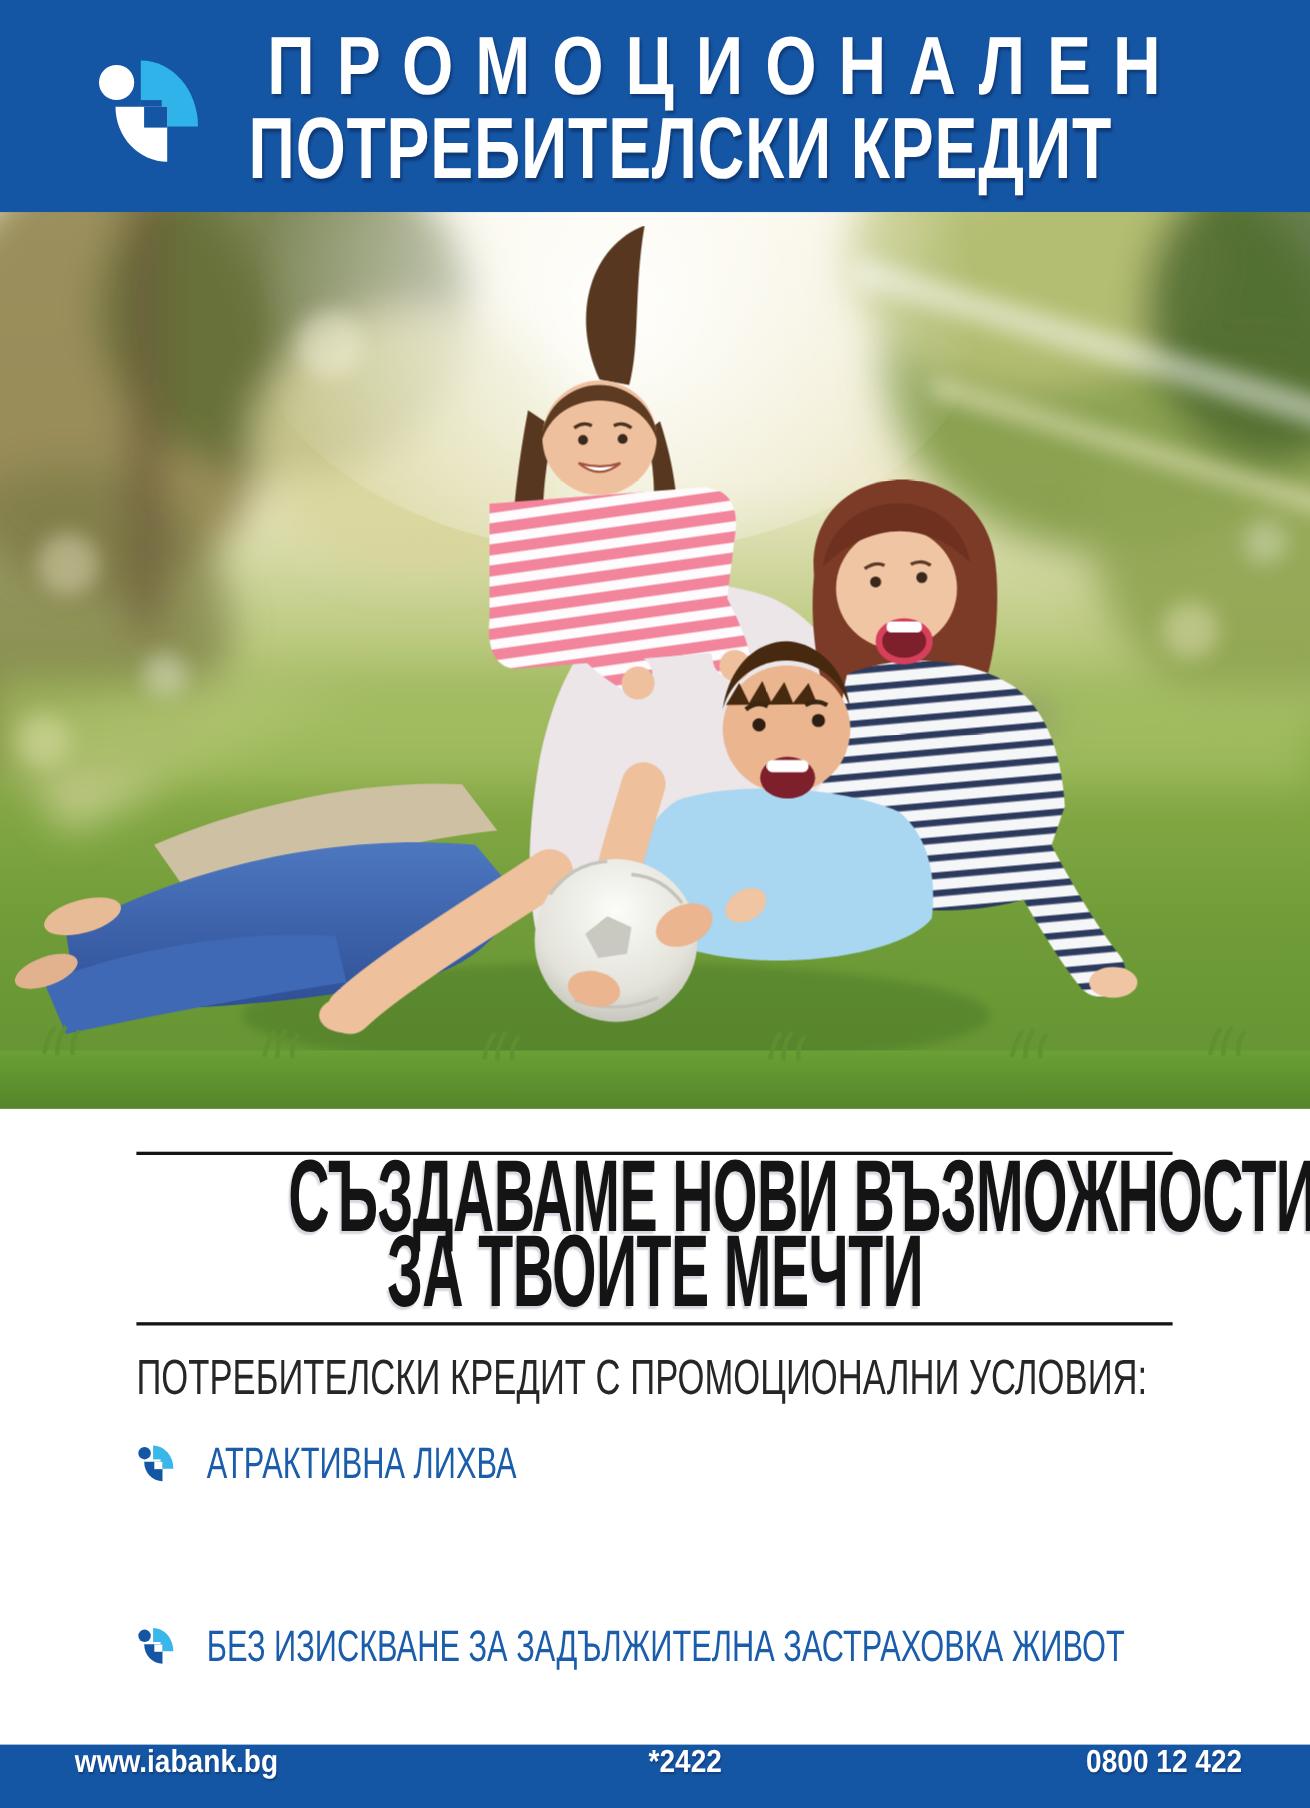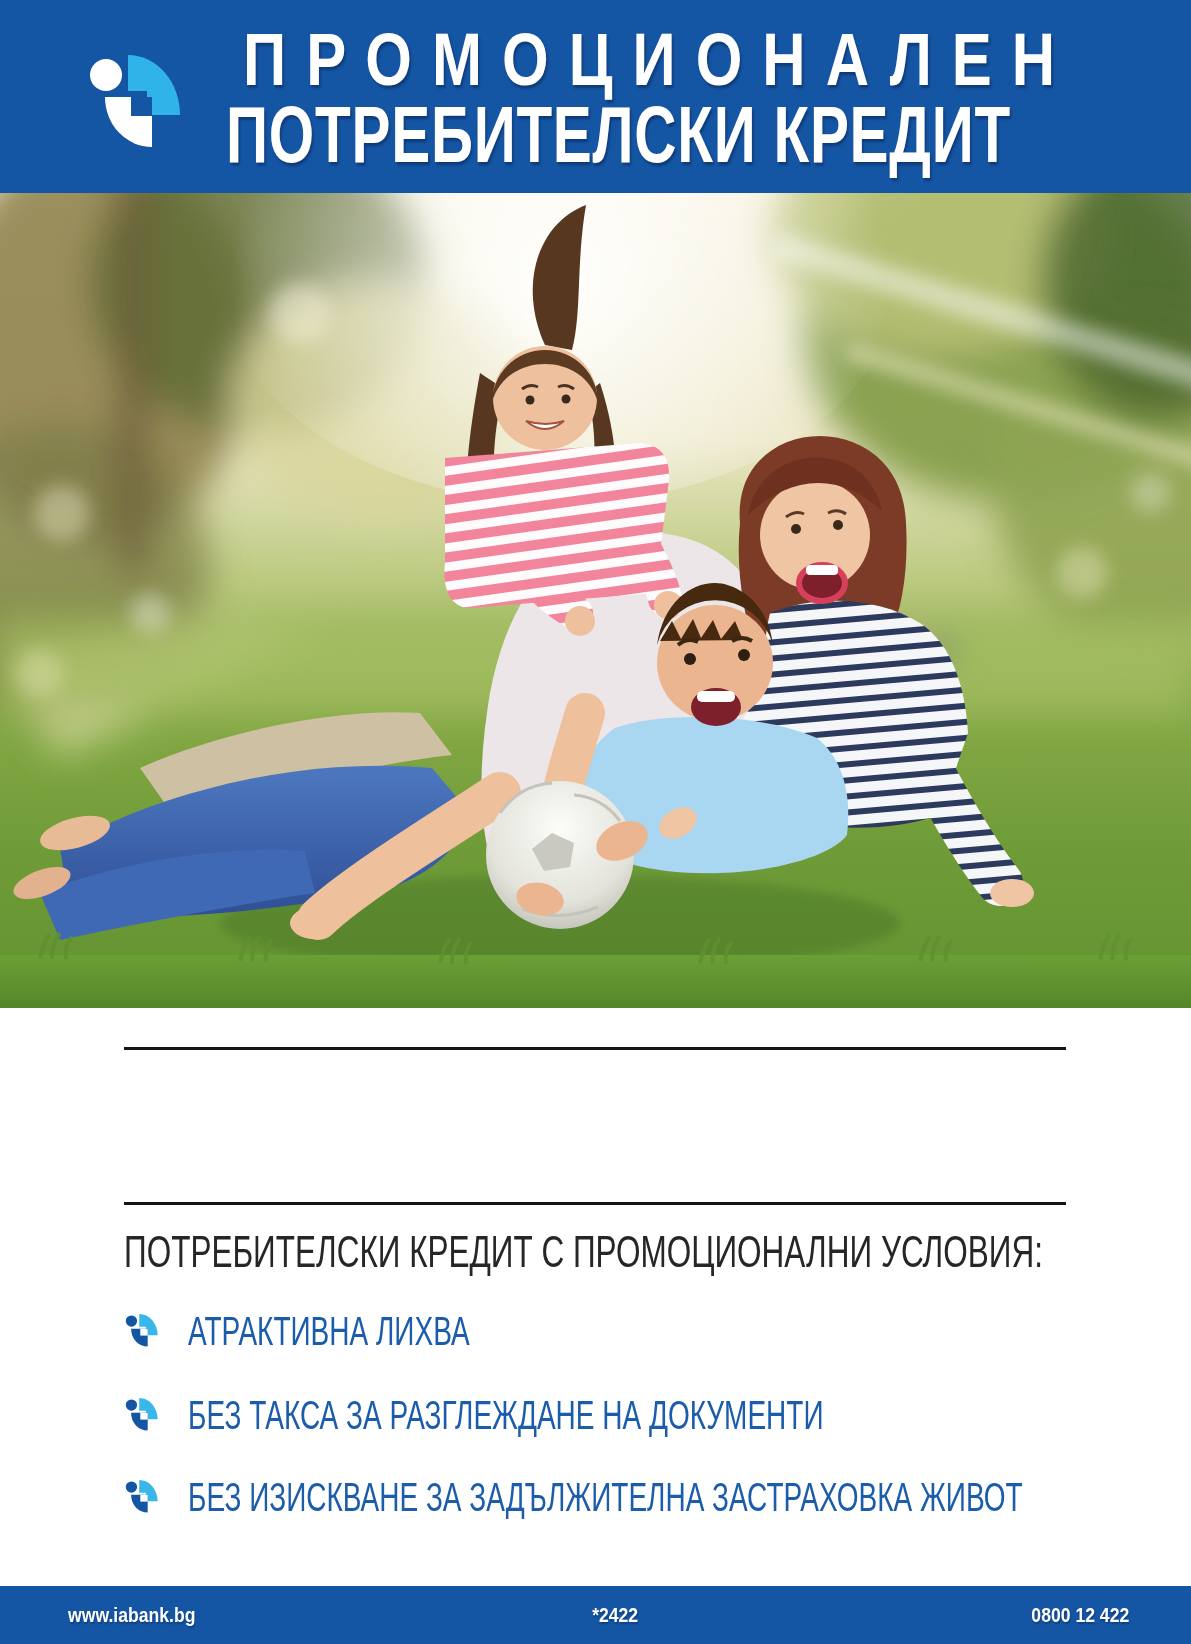--- a/index.html
+++ b/index.html
@@ -37,22 +37,22 @@
   .headline span{display:block;transform:scaleX(0.56);transform-origin:center top;white-space:nowrap;
             text-shadow:-3px 3px 2px rgba(120,125,150,.30);}
   .subhead{position:absolute;left:124px;top:1229px;font-size:45px;line-height:1;color:#262626;
            white-space:nowrap;transform:scaleX(0.70);transform-origin:left top;}
   .bullet{position:absolute;left:124px;display:flex;align-items:center;gap:30px;height:36px;}
   .b1{top:1313px;} .b2{top:1397px;} .b3{top:1479px;}
   .bullet .label{font-size:40px;line-height:1;color:#1b5cab;white-space:nowrap;
                  transform:scaleX(0.70);transform-origin:left center;}
   
   .footer{position:absolute;left:0;top:1586px;width:1191px;height:58px;background:#1556a4;
-          display:flex;align-items:center;justify-content:space-between;box-sizing:border-box;
-          padding:0 62px 0 68px;color:#fff;font-weight:bold;font-size:20px;}
+          display:flex;justify-content:space-between;box-sizing:border-box;
+          padding:0 62px 0 68px;color:#fff;font-weight:bold;font-size:29px;}
   .footer span{white-space:nowrap;transform:scaleX(0.88);text-shadow:1px 2px 2px rgba(0,10,40,.3);}
   .footer .fl{transform-origin:left center;}
   .footer .fc{transform-origin:center center;}
   .footer .fr{transform-origin:right center;}
 </style>
 </head>
 <body>
 
 <div class="page">
 
@@ -215,49 +215,41 @@
         <path d="M240,768 q4,-18 10,-24 M252,769 q0,-16 8,-26 M266,769 q-2,-14 6,-22"></path>
         <path d="M440,770 q4,-18 10,-24 M452,771 q0,-16 8,-26 M466,771 q-2,-14 6,-22"></path>
         <path d="M700,770 q4,-18 10,-24 M712,771 q0,-16 8,-26 M726,771 q-2,-14 6,-22"></path>
         <path d="M920,768 q4,-18 10,-24 M932,769 q0,-16 8,-26 M946,769 q-2,-14 6,-22"></path>
         <path d="M1100,766 q4,-18 10,-24 M1112,767 q0,-16 8,-26 M1126,767 q-2,-14 6,-22"></path>
       </g>
     </svg>
   </div>
 
   <div class="rule rule1"></div>
+  <div class="headline">
+    <span>СЪЗДАВАМЕ НОВИ ВЪЗМОЖНОСТИ</span>
+    <span>ЗА ТВОИТЕ МЕЧТИ</span>
+  </div>
   <div class="rule rule2"></div>
 
   <div class="subhead">ПОТРЕБИТЕЛСКИ КРЕДИТ С ПРОМОЦИОНАЛНИ УСЛОВИЯ:</div>
 
   <div class="bullet b1">
     <div class="mark-s">
       <div class="mark">
         <div class="m-cyan"></div>
           <div class="m-cyan-notch"></div>
         <div class="m-wedge"></div>
           <div class="m-wedge-notch"></div>
           <div class="m-dot"></div>
       </div>
     </div>
     <div class="label">АТРАКТИВНА ЛИХВА</div>
   </div>
 
-  <div class="bullet b2">
-    <div class="mark-s">
-      <div class="mark">
-        <div class="m-cyan"></div>
-          <div class="m-cyan-notch"></div>
-        <div class="m-wedge"></div>
-          <div class="m-wedge-notch"></div>
-          <div class="m-dot"></div>
-      </div>
-    </div>
-    <div class="label">БЕЗ ТАКСА ЗА РАЗГЛЕЖДАНЕ НА ДОКУМЕНТИ</div>
-  </div>
 
   <div class="bullet b3">
     <div class="mark-s">
       <div class="mark">
         <div class="m-cyan"></div>
           <div class="m-cyan-notch"></div>
         <div class="m-wedge"></div>
           <div class="m-wedge-notch"></div>
           <div class="m-dot"></div>
       </div>

